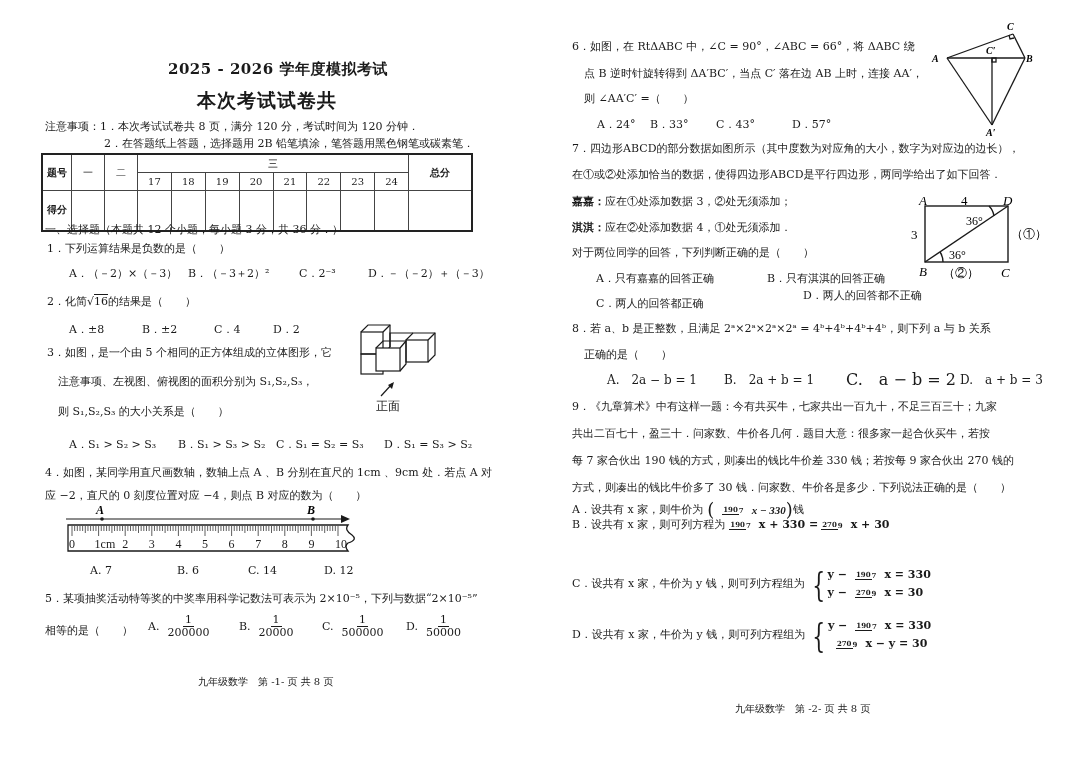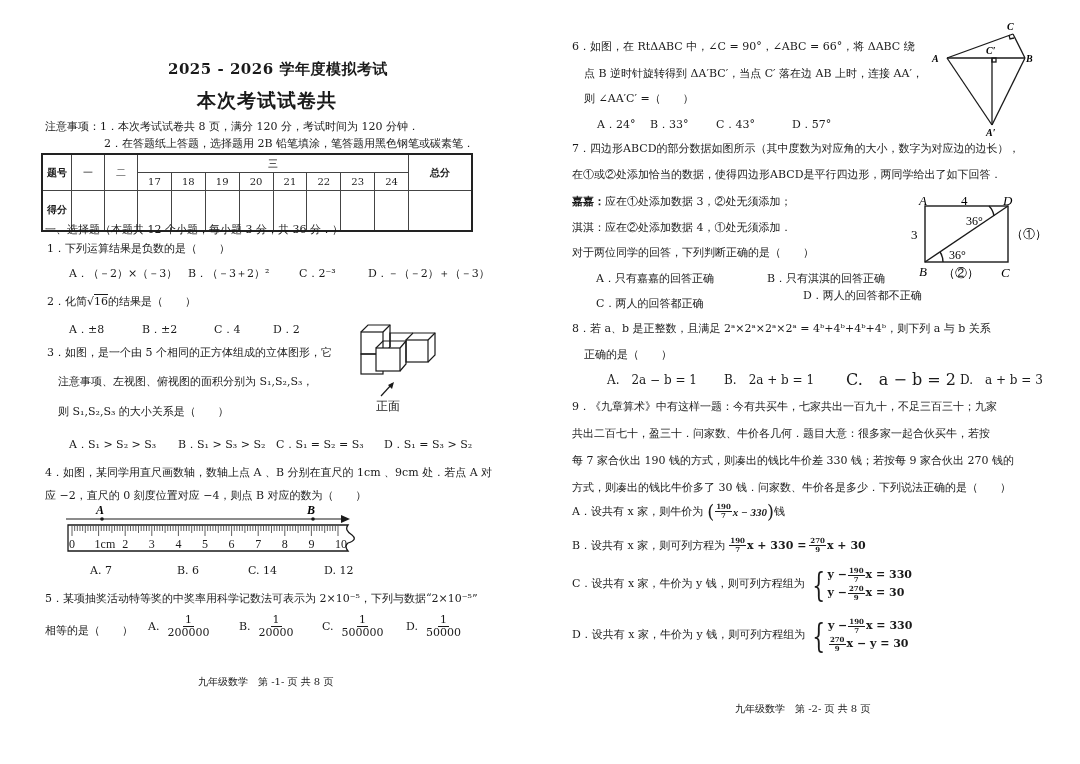--- a/index.html
+++ b/index.html
@@ -5,21 +5,21 @@
   html,body{margin:0;padding:0;}
   body{width:1080px;height:764px;background:#ffffff;position:relative;overflow:hidden;
        font-family:"DejaVu Serif","Liberation Serif",serif;color:#1a1a1a;}
   .abs{position:absolute;white-space:nowrap;}
   .t{font-size:11px;line-height:14px;}
   .title1{font-size:15px;font-weight:bold;letter-spacing:0.5px;}
   .title2{font-size:19px;font-weight:bold;letter-spacing:1px;}
   .mi{font-style:italic;font-family:"Liberation Serif","DejaVu Serif",serif;}
   .frac{display:inline-flex;flex-direction:column;align-items:center;vertical-align:middle;font-size:11px;line-height:12px;margin:0 2px;}
   .frac .num{border-bottom:1px solid #1a1a1a;padding:0 2px;}
-  .sfrac{display:inline-flex;flex-direction:column;align-items:center;vertical-align:middle;font-size:7px;line-height:8px;margin:0 1px;font-weight:bold;}
+  .sfrac{display:inline-flex;align-items:flex-end;vertical-align:middle;font-size:7px;line-height:8px;margin:0 8px;font-weight:bold;}
   .sfrac .num{border-bottom:1px solid #1a1a1a;padding:0 1px;}
   .brace-sys{display:inline-flex;align-items:center;vertical-align:middle;}
   .brace{font-size:34px;line-height:34px;font-weight:normal;transform:scaleX(0.6);margin-right:-2px;}
   .sys-lines{display:flex;flex-direction:column;font-size:11px;line-height:18px;font-weight:bold;}
   table.score{position:absolute;left:41px;top:153px;width:432px;border-collapse:collapse;border:2px solid #222;font-size:10px;}
   table.score td{border:1px solid #444;text-align:center;padding:0;height:17px;}
   .footer{font-size:10px;}
   svg text{font-family:"Liberation Serif","DejaVu Serif",serif;}
 </style>
 </head>
@@ -312,21 +312,21 @@
     <text x="61" y="36" font-size="10" font-style="italic" font-weight="bold">C′</text>
     <text x="61" y="118" font-size="10" font-style="italic" font-weight="bold">A′</text>
   </svg>
 
   <div class="abs t" style="left:572px;top:142px;">7．四边形ABCD的部分数据如图所示（其中度数为对应角的大小，数字为对应边的边长），</div>
   <div class="abs t" style="left:572px;top:168px;">在①或②处添加恰当的数据，使得四边形ABCD是平行四边形，两同学给出了如下回答．</div>
   <div class="abs t" style="left:572px;top:195px;">
     <span style="font-weight:bold;">嘉嘉：</span><span>应在①处添加数据 3，②处无须添加；</span>
   </div>
   <div class="abs t" style="left:572px;top:221px;">
-    <span style="font-weight:normal;">淇淇：</span><span>应在②处添加数据 4，①处无须添加．</span>
+    <span style="font-weight:bold;">淇淇：</span><span>应在②处添加数据 4，①处无须添加．</span>
   </div>
   <div class="abs t" style="left:572px;top:246px;">对于两位同学的回答，下列判断正确的是（　　）</div>
   <div class="abs t" style="left:596px;top:272px;">A．只有嘉嘉的回答正确</div>
   <div class="abs t" style="left:767px;top:272px;">B．只有淇淇的回答正确</div>
   <div class="abs t" style="left:596px;top:297px;">C．两人的回答都正确</div>
   <div class="abs t" style="left:767px;top:289px;margin-left:36px;">D．两人的回答都不正确</div>
 
   <svg class="abs" style="left:905px;top:193px;" width="145" height="92">
     <g stroke="#1a1a1a" stroke-width="1.4" fill="none">
       <rect x="20" y="13" width="83" height="56"></rect>
@@ -363,21 +363,21 @@
     <span style="font-size:18px;margin-left:4px;">(</span>
     <span class="sfrac">
         <span class="num">190</span>
         <span>7</span>
       </span>
     <span class="mi" style="font-weight:bold;">x − 330</span>
     <span style="font-size:18px;">)</span>
     <span>钱</span>
   </div>
 
-  <div class="abs t" style="left:572px;top:537px;display:flex;align-items:center;">
+  <div class="abs t" style="left:572px;top:518px;display:flex;align-items:center;">
     <span>B．设共有 x 家，则可列方程为</span>
     <span class="sfrac" style="margin-left:4px;">
         <span class="num">190</span>
         <span>7</span>
       </span>
     <span style="font-weight:bold;">x + 330 =</span>
     <span class="sfrac" style="margin-left:3px;">
         <span class="num">270</span>
         <span>9</span>
       </span>

